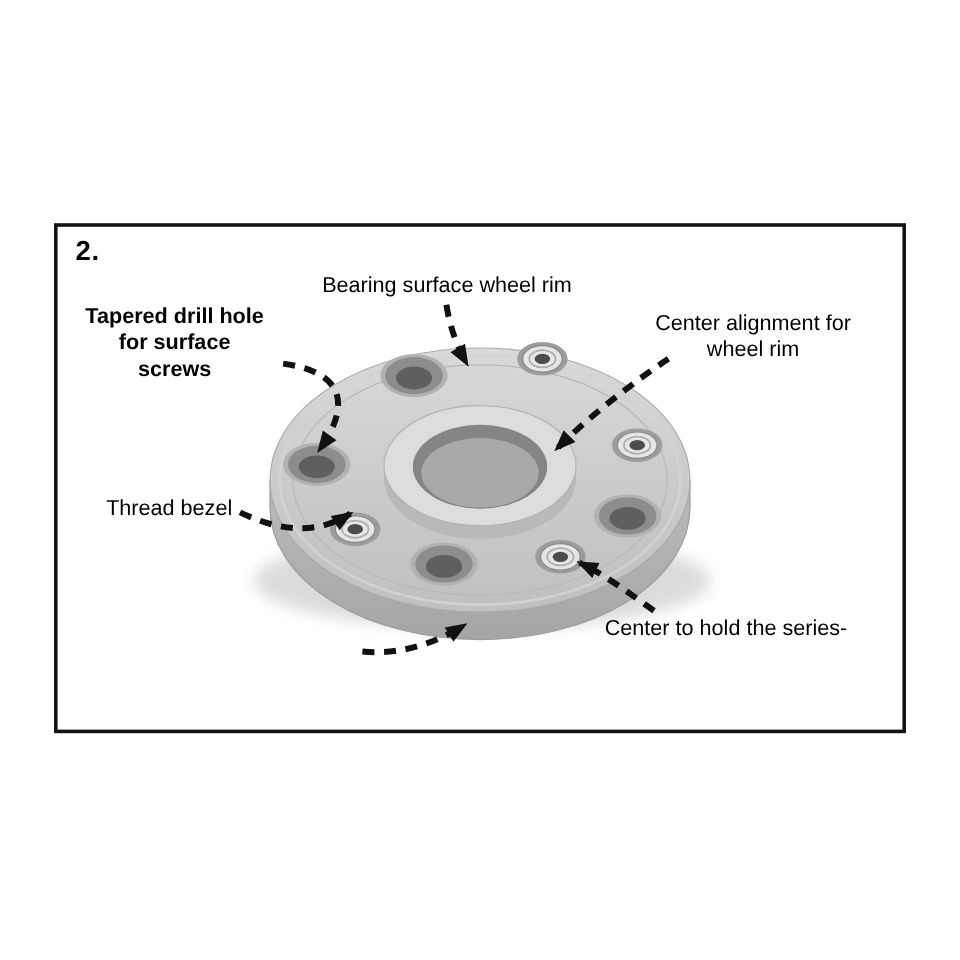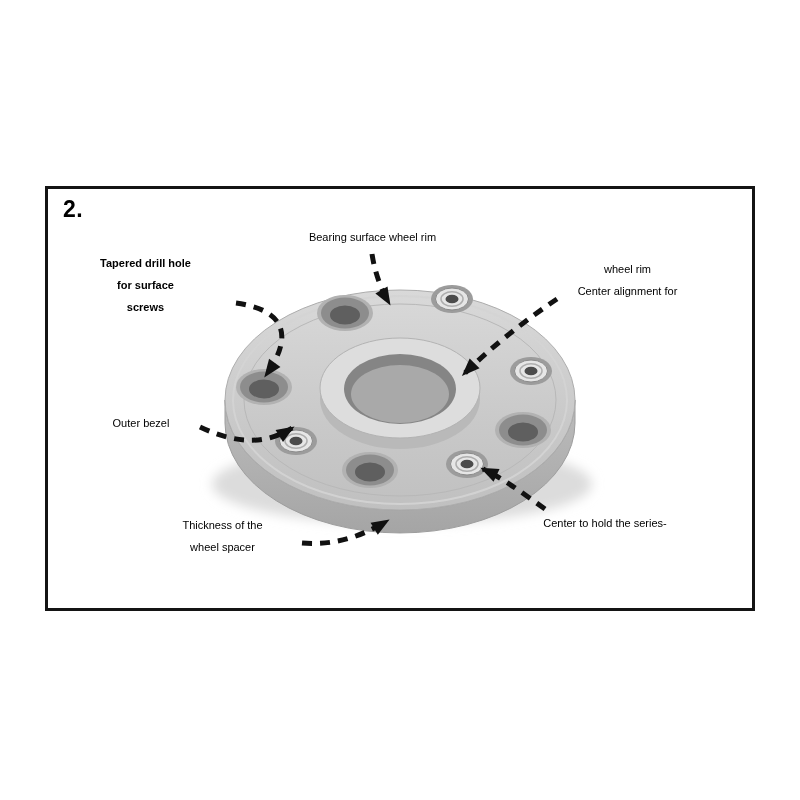--- a/index.html
+++ b/index.html
@@ -2,21 +2,21 @@
 <html><head>
 <meta charset="utf-8">
 <style>
   html,body{margin:0;padding:0;background:#fff;}
   .page{position:relative;width:800px;height:800px;background:#ffffff;
         font-family:"Liberation Sans", sans-serif;color:#000;overflow:hidden;}
   .frame{position:absolute;left:45px;top:186px;width:704px;height:419px;
          border:3px solid #141414;background:#ffffff;box-sizing:content-box;}
   .art{position:absolute;left:0;top:0;}
   .step{position:absolute;left:63px;top:196px;font-size:23px;font-weight:bold;letter-spacing:.5px;}
-  .label{position:absolute;text-align:center;font-size:11px;line-height:22px;color:#000;}
+  .label{position:absolute;text-align:center;font-size:18px;line-height:22px;color:#000;}
 </style>
 </head>
 <body>
 
 <div class="page">
 
   <div class="frame"></div>
 
   <div class="step">2.</div>
 
@@ -113,30 +113,26 @@
     <div>Bearing surface wheel rim</div>
   </div>
 
   <div class="label" style="left:58px;top:252px;width:175px;font-weight:bold;">
     <div>Tapered drill hole</div>
     <div>for surface</div>
     <div>screws</div>
   </div>
 
   <div class="label" style="left:525px;top:258px;width:205px;">
+    <div>Center alignment for</div>
     <div>wheel rim</div>
-    <div>Center alignment for</div>
   </div>
 
   <div class="label" style="left:85px;top:412px;width:112px;">
-    <div>Outer bezel</div>
+    <div>Thread bezel</div>
   </div>
 
-  <div class="label" style="left:140px;top:514px;width:165px;">
-    <div>Thickness of the</div>
-    <div>wheel spacer</div>
-  </div>
 
   <div class="label" style="left:485px;top:512px;width:240px;">
     <div>Center to hold the series-</div>
   </div>
 
 </div>
 
 </body></html>

